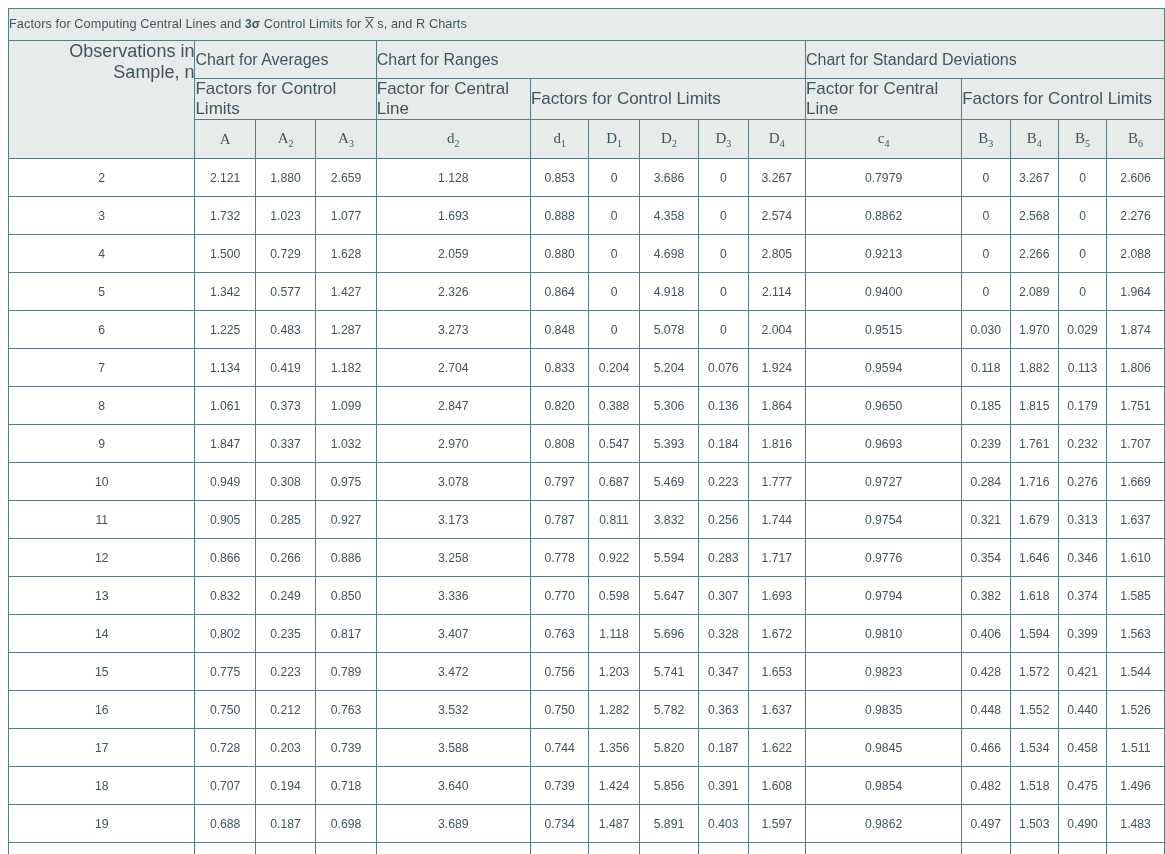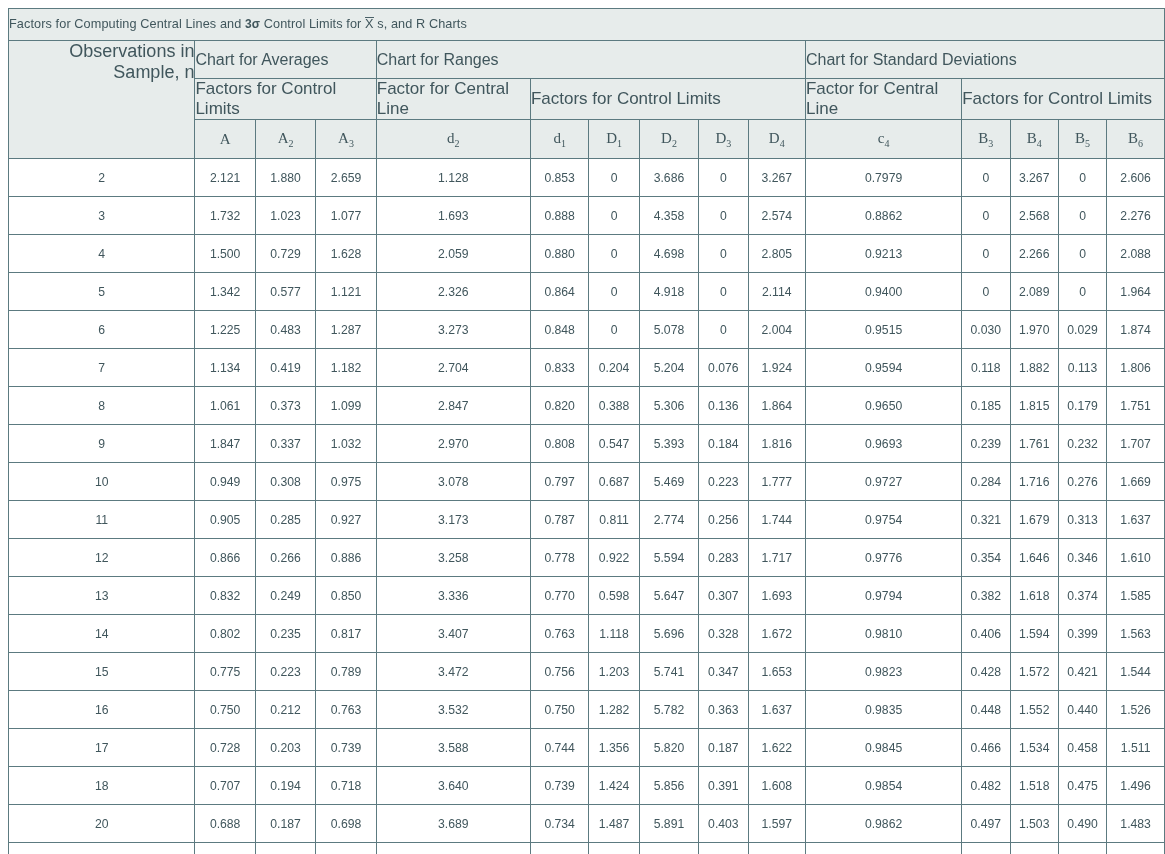--- a/index.html
+++ b/index.html
@@ -210,21 +210,21 @@
           <td>0.9213</td>
           <td>0</td>
           <td>2.266</td>
           <td>0</td>
           <td>2.088</td>
         </tr>
         <tr>
           <td class="n-col">5</td>
           <td>1.342</td>
           <td>0.577</td>
-          <td>1.121</td>
+          <td>1.427</td>
           <td>2.326</td>
           <td>0.864</td>
           <td>0</td>
           <td>4.918</td>
           <td>0</td>
           <td>2.114</td>
           <td>0.9400</td>
           <td>0</td>
           <td>2.089</td>
           <td>0</td>
@@ -316,21 +316,21 @@
           <td>1.669</td>
         </tr>
         <tr>
           <td class="n-col">11</td>
           <td>0.905</td>
           <td>0.285</td>
           <td>0.927</td>
           <td>3.173</td>
           <td>0.787</td>
           <td>0.811</td>
-          <td>2.774</td>
+          <td>3.832</td>
           <td>0.256</td>
           <td>1.744</td>
           <td>0.9754</td>
           <td>0.321</td>
           <td>1.679</td>
           <td>0.313</td>
           <td>1.637</td>
         </tr>
         <tr>
           <td class="n-col">12</td>
@@ -445,21 +445,21 @@
           <td>5.856</td>
           <td>0.391</td>
           <td>1.608</td>
           <td>0.9854</td>
           <td>0.482</td>
           <td>1.518</td>
           <td>0.475</td>
           <td>1.496</td>
         </tr>
         <tr>
-          <td class="n-col">20</td>
+          <td class="n-col">19</td>
           <td>0.688</td>
           <td>0.187</td>
           <td>0.698</td>
           <td>3.689</td>
           <td>0.734</td>
           <td>1.487</td>
           <td>5.891</td>
           <td>0.403</td>
           <td>1.597</td>
           <td>0.9862</td>

